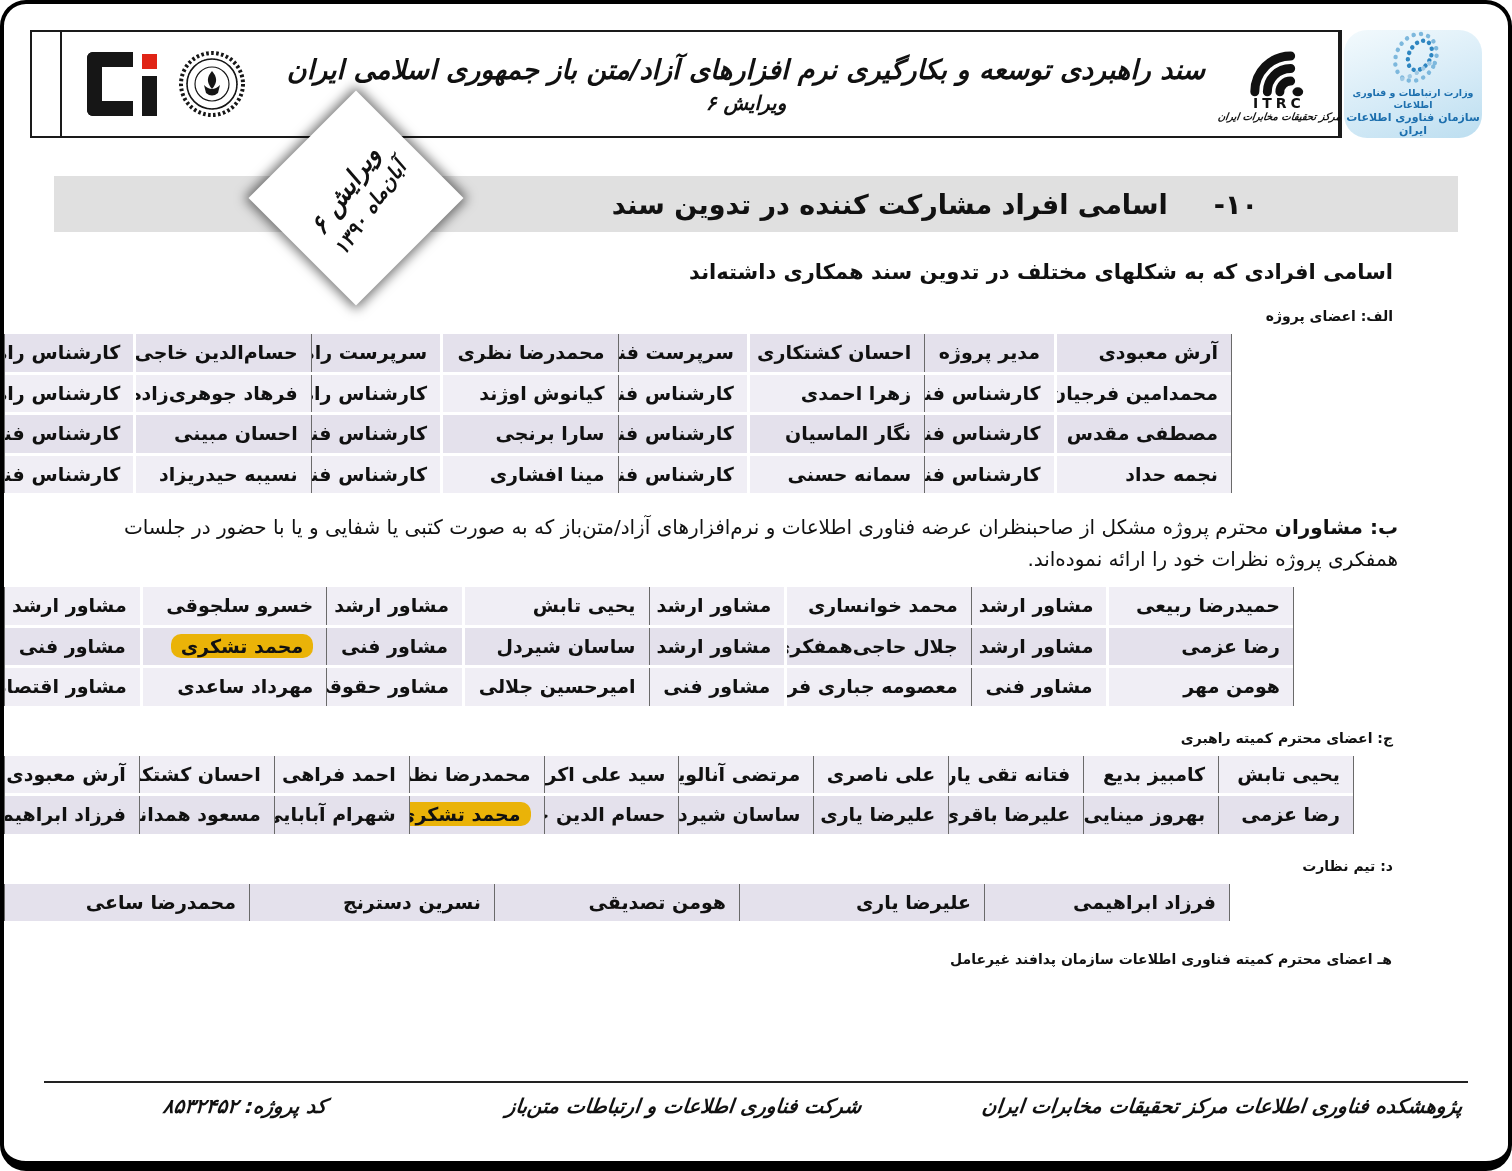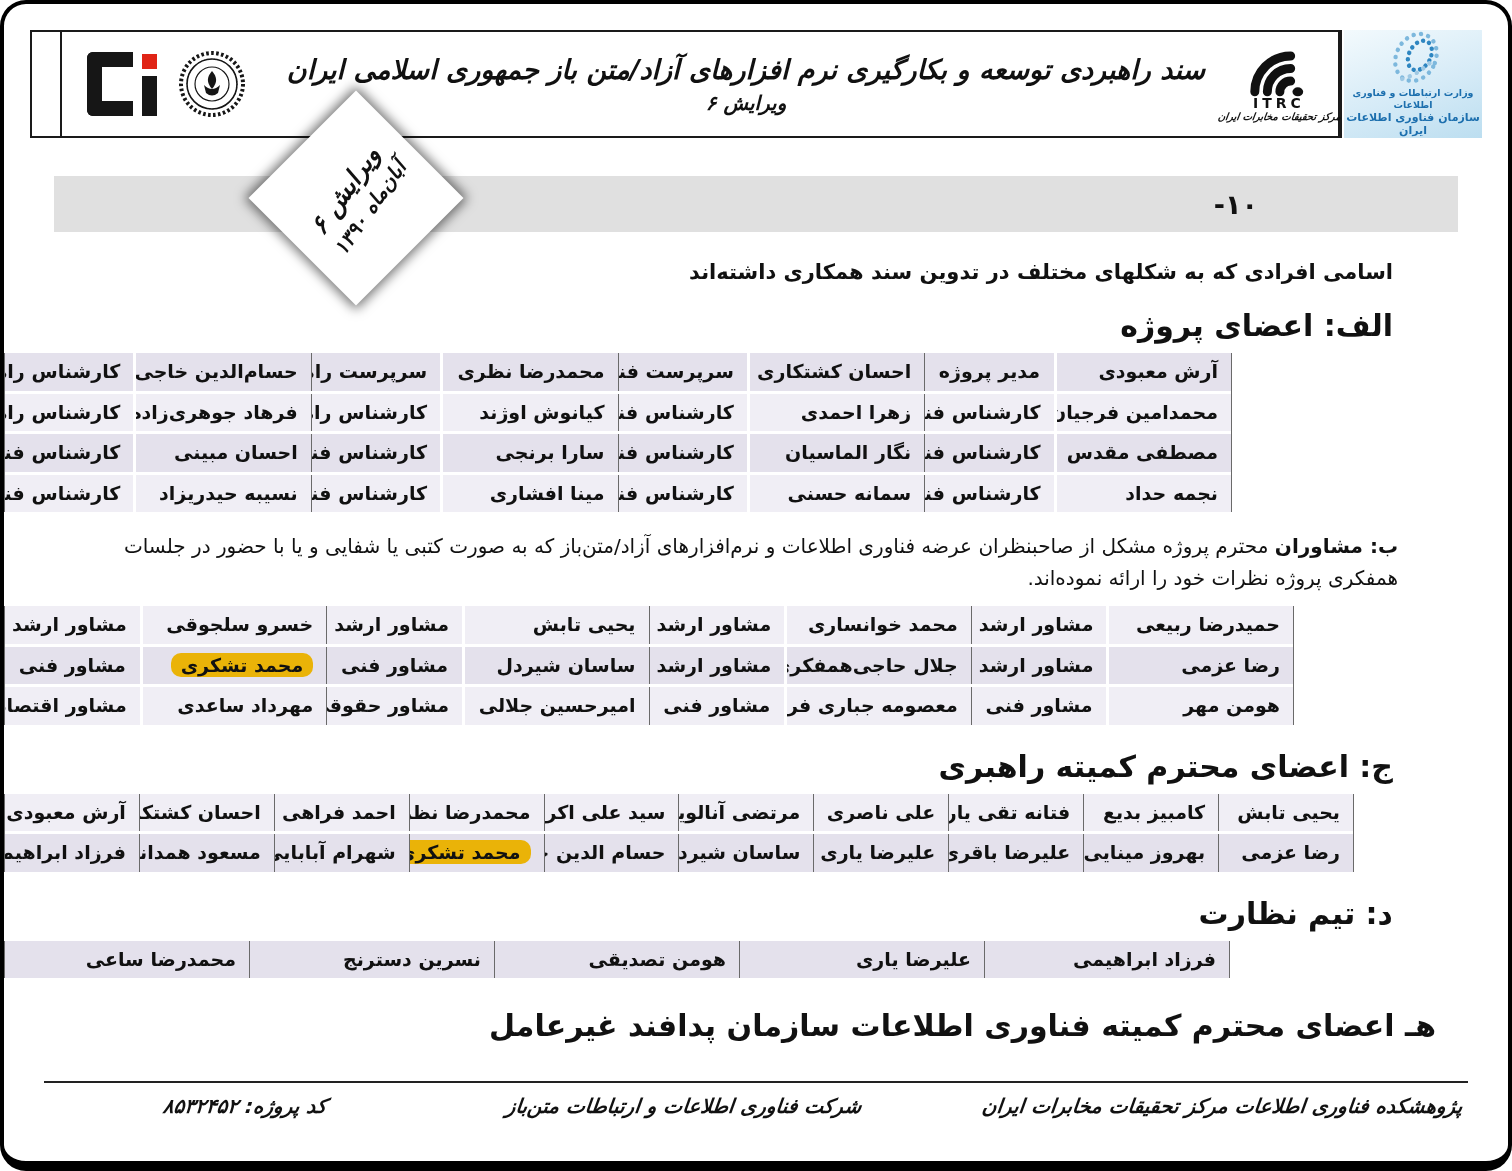--- a/index.html
+++ b/index.html
@@ -18,39 +18,39 @@
   .ci-stem{position:absolute; right:8px; bottom:0; width:15px; height:40px; background:#161616;}
   .ci-dot{position:absolute; right:8px; top:2px; width:15px; height:15px; background:#e02416;}
   .sharif{width:70px; height:70px;}
   .h-center{flex:1; display:flex; flex-direction:column; align-items:center; justify-content:center; direction:rtl;}
   .h-title{font-size:27px; font-weight:700; font-style:italic; letter-spacing:-.5px;}
   .h-edition{font-size:20px; font-weight:700; font-style:italic; margin-top:6px;}
   .itrc-cell{width:120px; display:flex; flex-direction:column; align-items:center; justify-content:center; border-right:2px solid #1a1a1a; box-sizing:border-box;}
   .itrc-label{font-size:14px; letter-spacing:4px; font-weight:700; margin-top:-4px;}
   .itrc-cap{font-size:10px; font-style:italic; font-weight:700; direction:rtl; transform:skewX(-8deg); white-space:nowrap;}
   .ministry-box{width:138px; margin-left:2px; background:linear-gradient(160deg,#f3fafd 0%,#d6ebf7 55%,#bcdef0 100%);
-    display:flex; flex-direction:column; align-items:center; justify-content:space-between;}
+    display:flex; flex-direction:column; align-items:center; justify-content:space-between;border-radius:23px;}
   .ministry-text{direction:rtl; text-align:center; color:#1c6fae; font-weight:700; line-height:1.25;}
   .ministry-text .l1{font-size:9.5px; display:block;}
   .ministry-text .l2{font-size:11px; display:block;}
   
   .stamp{position:absolute; left:276px; top:118px; width:152px; height:152px; z-index:6;}
   .stamp-square{position:absolute; inset:0; background:#fff; transform:rotate(45deg); box-shadow:0 0 12px 3px rgba(0,0,0,.55);}
   .stamp-text{position:absolute; inset:0; display:flex; flex-direction:column; align-items:center; justify-content:center;
     transform:rotate(-55deg); direction:rtl; text-align:center; font-style:italic; font-weight:700;}
   .stamp-l1{font-size:25px;}
   .stamp-l2{font-size:20px; margin-top:4px;}
   
   .section-bar{margin:38px 50px 0 50px; height:56px; background:#e0e0e0;
     display:flex; direction:rtl; align-items:center; padding-right:200px; box-sizing:border-box; gap:46px;}
   .section-number,.section-title{font-size:27px; font-weight:800;}
   
   .intro{direction:rtl; margin:28px 115px 0 115px; font-size:21px; font-weight:600;}
-  .heading{direction:rtl; margin:24px 115px 0 115px; font-size:30px; font-weight:800;}
-  .heading-e{margin:30px 72px 0 92px;}
+  .heading{direction:rtl; margin:24px 115px 0 115px; font-size:14px; font-weight:800;}
+  .heading-e{margin:30px 116px 0 92px;}
   .para-b{direction:rtl; margin:18px 110px 0 110px; font-size:20px; font-weight:500; line-height:1.6;}
   .para-b b{font-weight:800;}
   
   .ptable{display:flex; flex-direction:column; direction:rtl; box-sizing:border-box;
     border-right:1px solid #6a6a6a; border-left:1px solid #6a6a6a;}
   .t-a{margin:10px 117px 0 0; width:1228px;}
   .t-b{margin:12px 112px 0 0; width:1290px;}
   .t-c{margin:10px 107px 0 0; width:1350px;}
   .t-d{margin:10px 132px 0 0; width:1226px;}
   .trow{display:flex; background:#f0eef5;}
@@ -127,20 +127,21 @@
   <div class="stamp">
     <div class="stamp-square"></div>
     <div class="stamp-text">
       <div class="stamp-l1">ویرایش ۶</div>
       <div class="stamp-l2">آبان‌ماه ۱۳۹۰</div>
     </div>
   </div>
 
   <div class="section-bar">
     <span class="section-number">۱۰-</span>
+    <span class="section-title">اسامی افراد مشارکت کننده در تدوین سند</span>
   </div>
 
   <div class="intro">اسامی افرادی که به شکلهای مختلف در تدوین سند همکاری داشته‌اند</div>
 
   <div class="heading">الف: اعضای پروژه</div>
   <div class="ptable t-a">
       <div class="trow dark">
         <div class="pair">
           <div class="tc name">آرش معبودی</div>
           <div class="tc role">مدیر پروژه</div>

